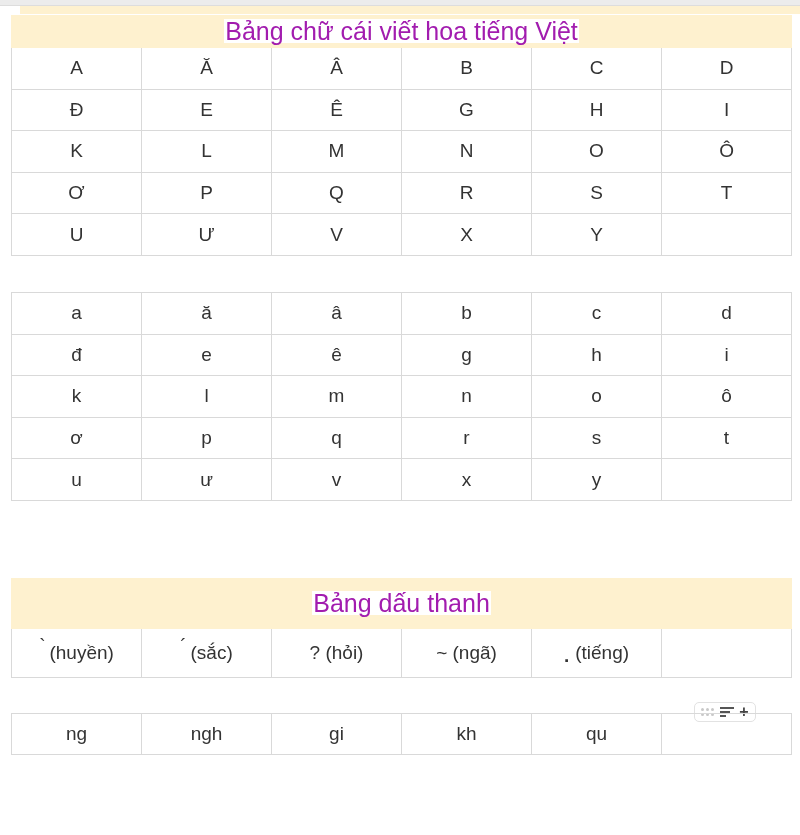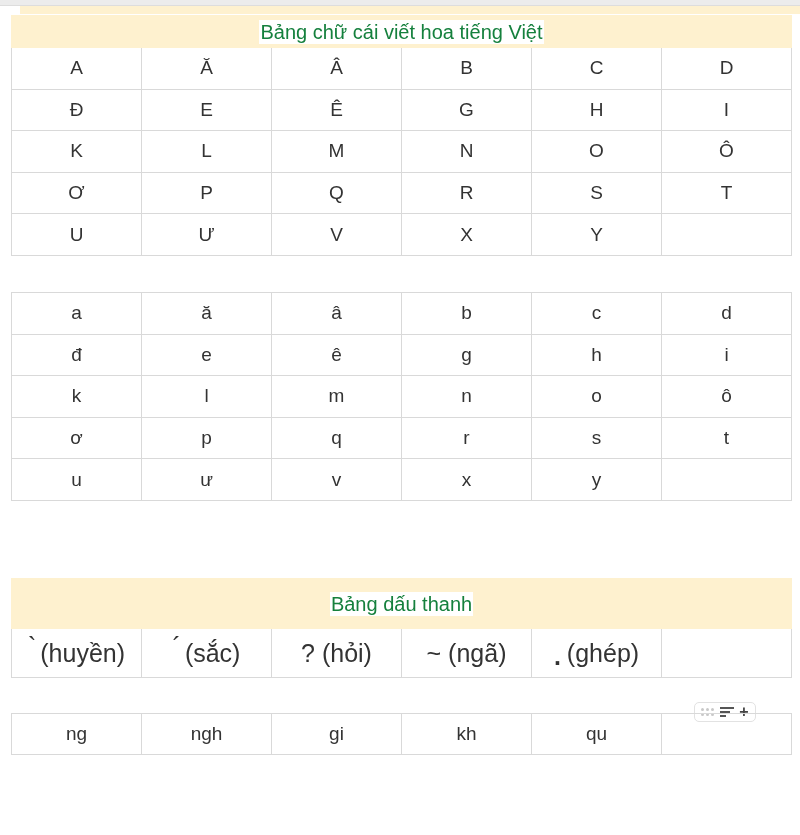--- a/index.html
+++ b/index.html
@@ -2,27 +2,27 @@
 <html><head>
 <meta charset="utf-8">
 <style>
   html, body { margin: 0; padding: 0; background: #ffffff; }
   body { width: 800px; height: 835px; overflow: hidden; position: relative; font-family: "Liberation Sans", sans-serif; color: #333333; }
   .topbar { position: absolute; left: 0; top: 0; width: 800px; height: 5px; background: #ececec; border-bottom: 1px solid #dddddd; }
   .topbar-strip { position: absolute; left: 20px; top: 6px; width: 780px; height: 8px; background: #fef1cf; }
   .tbl { position: absolute; left: 11px; width: 780px; border-collapse: collapse; table-layout: fixed; }
   .tbl td { border: 1px solid #d9d9d9; text-align: center; font-size: 19px; color: #333333; padding: 0; }
   .tbl tr.head td { background: #fef1cf; border-color: #fef1cf; border-bottom: 1px solid #fef1cf; }
-  .tbl .title { display: inline-block; background: #ffffff; padding: 0 1px; font-size: 20px; color: #15803d; line-height: 24px; }
+  .tbl .title { display: inline-block; background: #ffffff; padding: 0 1px; font-size: 25px; color: #a21caf; line-height: 24px; }
   .tbl col { width: 130px; }
   #t1 { top: 15px; } #t1 tr.head td { height: 31px; } #t1 tr.row td { height: 40.6px; }
   #t2 { top: 292px; } #t2 tr.head td { height: 40px; } #t2 tr.row td { height: 40.6px; }
   #t3 { top: 578px; border-radius: 26px; } #t3 tr.head td { height: 49px; } #t3 tr.row td { height: 48px; }
   #t4 { top: 713px; } #t4 tr.head td { height: 41px; } #t4 tr.row td { height: 40px; }
-  .tone-mark { display: inline-block; position: relative; font-size: 25px; }
+  .tone-mark { display: inline-block; position: relative; font-size: 19px; }
   .tone-mark .mk { position: relative; top: -7px; margin-right: 4px; }
   .tone-mark .mk.dot { top: 3px; font-weight: bold; margin-right: 6px; }
   .toolbar { position: absolute; left: 694px; top: 702px; width: 62px; height: 20px; background: #ffffff; border: 1px solid #e2e2e2; border-radius: 5px; display: flex; align-items: center; justify-content: space-around; box-sizing: border-box; padding: 0 4px; }
   .tb-grip { width: 14px; height: 8px; display: grid; grid-template-columns: repeat(3, 3px); grid-gap: 2px 2px; }
   .tb-grip span { width: 3px; height: 3px; border-radius: 50%; background: #c8c8c8; }
   .tb-align { width: 14px; height: 10px; position: relative; }
   .tb-align span { position: absolute; left: 0; height: 2px; background: #555; }
   .tb-plus { font-size: 16px; color: #444; line-height: 16px; font-weight: bold; }
 </style>
 </head>
@@ -151,21 +151,21 @@
     </colgroup>
   <tbody>
       <tr class="head">
         <td colspan="6"><span class="title">Bảng dấu thanh</span></td>
       </tr>
   <tr class="row">
     <td><span class="tone-mark"><span class="mk">`</span><span>(huyền)</span></span></td>
     <td><span class="tone-mark"><span class="mk">´</span><span>(sắc)</span></span></td>
     <td><span class="tone-mark"><span>?</span> <span>(hỏi)</span></span></td>
     <td><span class="tone-mark"><span>~</span> <span>(ngã)</span></span></td>
-    <td><span class="tone-mark"><span class="mk dot">.</span><span>(ghép)</span></span></td>
+    <td><span class="tone-mark"><span class="mk dot">.</span><span>(tiếng)</span></span></td>
     <td></td>
   </tr>
 </tbody>
   </table>
 
 <div class="toolbar">
   <div class="tb-grip">
     <span></span>
       <span></span>
       <span></span>

